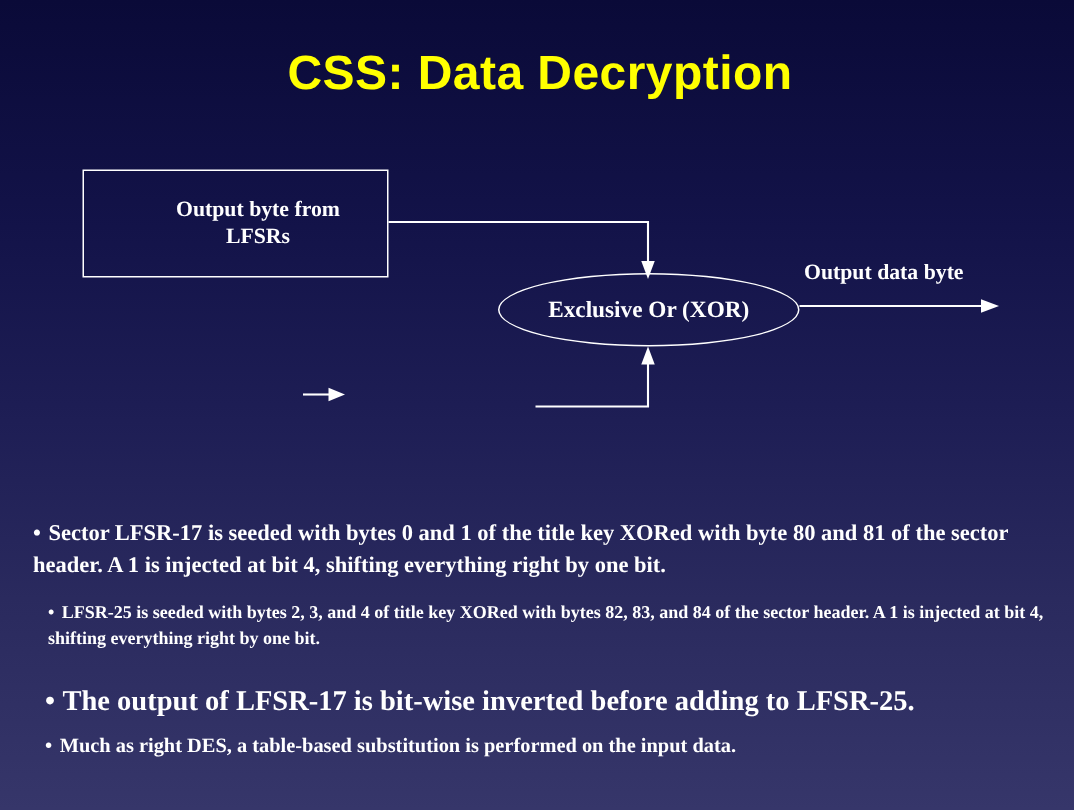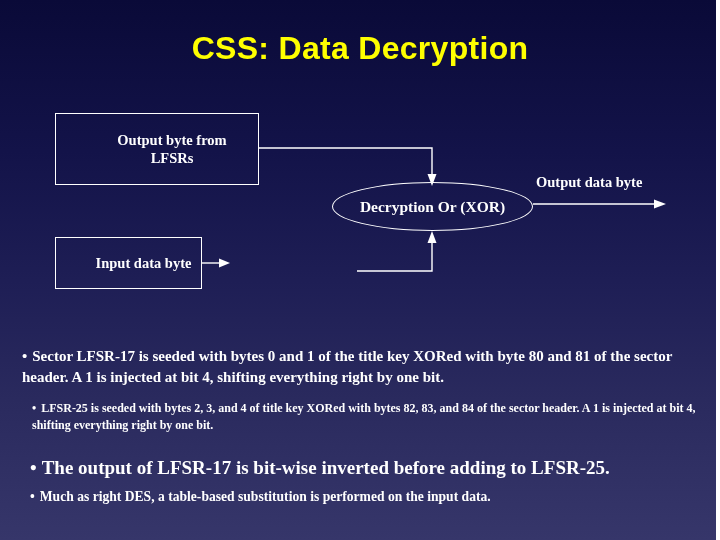--- a/index.html
+++ b/index.html
@@ -195,27 +195,24 @@
       <path d="M533,204 L657,204" fill="none" stroke="#ffffff" stroke-width="1.4"></path>
       <polygon points="666,204 654,199.5 654,208.5" fill="#ffffff"></polygon>
     </g>
   </svg>
 
   <div class="shape-box center" id="box-lfsr">
     <span class="txt">Output byte from
 LFSRs</span>
   </div>
 
-  <div class="shape-box center" id="box-input">
-    <span class="txt">Input data byte</span>
-  </div>
 
 
   <div id="ellipse-xor">
-    <span>Decryption Or (XOR)</span>
+    <span>Exclusive Or (XOR)</span>
   </div>
 
   <div id="label-output">Output data byte</div>
 
   <div id="bullets">
     <div class="bullet" id="bullet-0"><span class="mark">•</span><span>Sector LFSR-17 is seeded with bytes 0 and 1 of the title key XORed with byte 80 and 81 of the sector header. A 1 is injected at bit 4, shifting everything right by one bit.</span></div>
     <div class="bullet" id="bullet-1"><span class="mark">•</span><span>LFSR-25 is seeded with bytes 2, 3, and 4 of title key XORed with bytes 82, 83, and 84 of the sector header. A 1 is injected at bit 4, shifting everything right by one bit.</span></div>
     <div class="bullet" id="bullet-2"><span class="mark">•</span><span>The output of LFSR-17 is bit-wise inverted before adding to LFSR-25.</span></div>
     <div class="bullet" id="bullet-3"><span class="mark">•</span><span>Much as right DES, a table-based substitution is performed on the input data.</span></div>
   </div>

